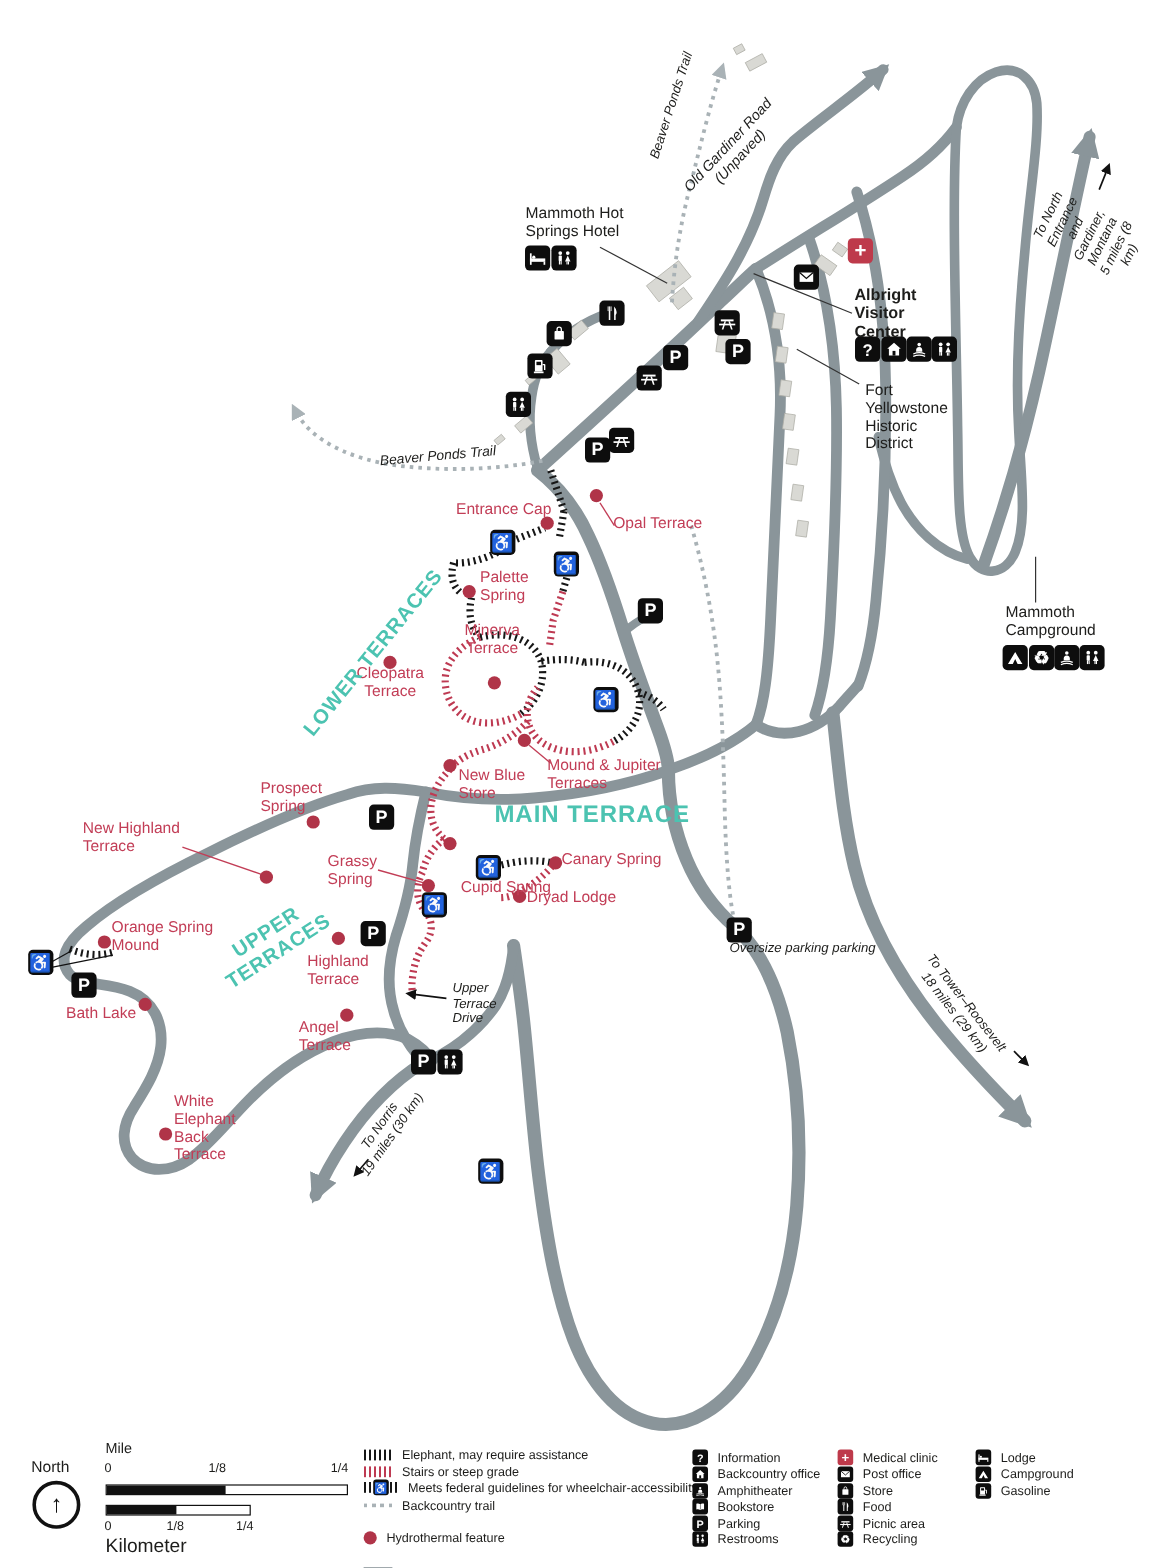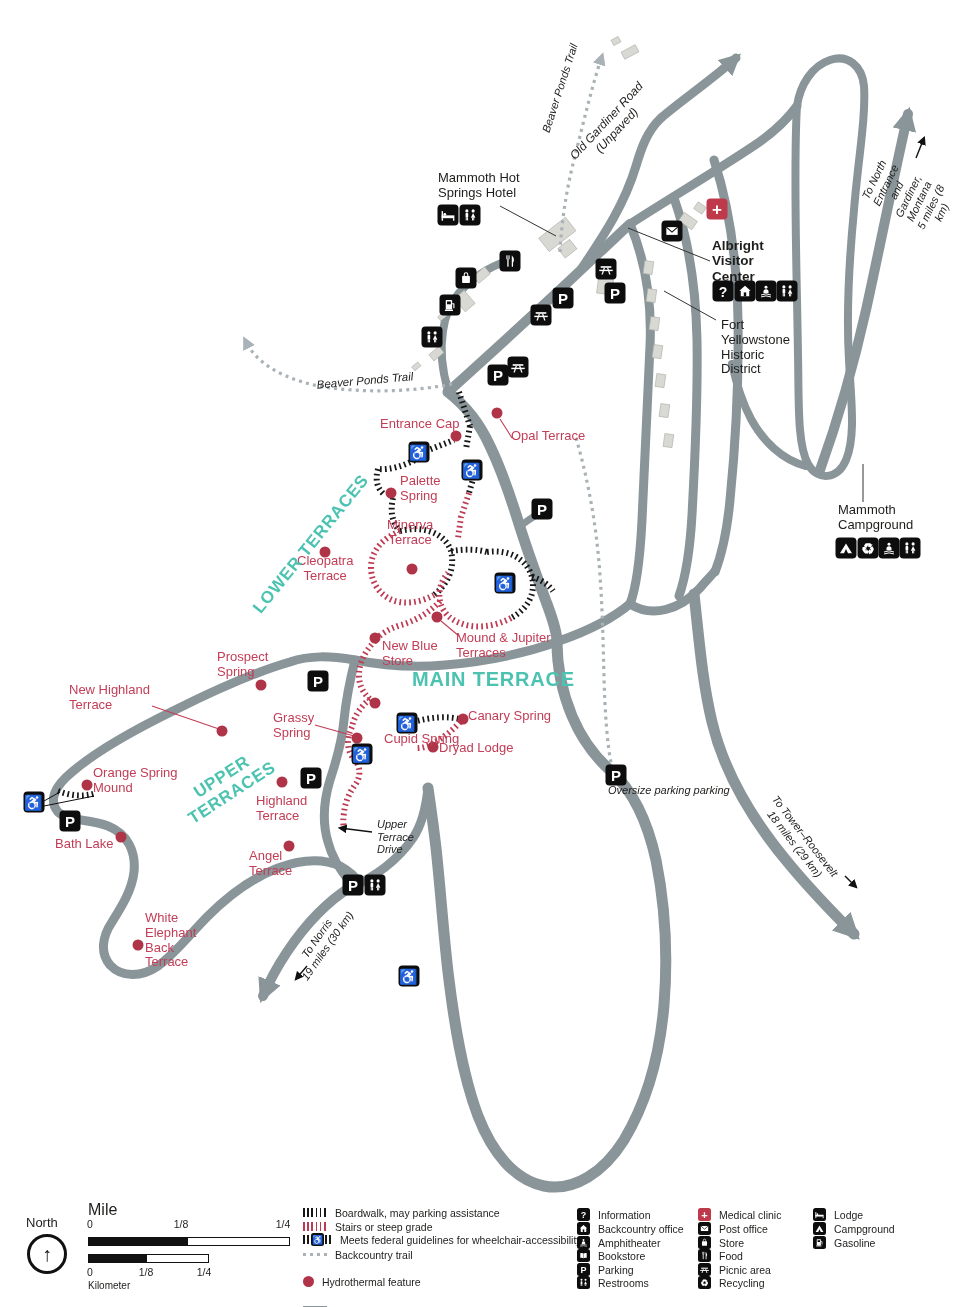--- a/index.html
+++ b/index.html
@@ -473,38 +473,38 @@
   <div class="lbl it sm tc" style="left:322px;top:942px;transform:translate(-50%,-50%) rotate(-55deg)">To Norris
 19 miles (30 km)</div>
   <div class="lbl it sm tc" style="left:800px;top:840px;transform:translate(-50%,-50%) rotate(52deg)">To Tower–Roosevelt
 18 miles (29 km)</div>
 
   <div class="lbl" style="left:26px;top:1216px;font-size:13px">North</div>
   <div class="compass-circle" style="left:27px;top:1234px">
       <span>↑</span>
     </div>
 
-  <div class="lbl" style="left:88px;top:1201px;font-size:16px">Mile</div>
+  <div class="lbl" style="left:88px;top:1201px;font-size:12px">Mile</div>
   <div class="tick" style="left:90px;top:1218px">0</div>
   <div class="tick" style="left:181px;top:1218px">1/8</div>
   <div class="tick" style="left:283px;top:1218px">1/4</div>
   <div class="bar" style="left:88px;top:1237px;width:200px">
       <span class="fill" style="width:99px"></span>
     </div>
   <div class="bar" style="left:88px;top:1254px;width:119px">
       <span class="fill" style="width:58px"></span>
     </div>
   <div class="tick" style="left:90px;top:1266px">0</div>
   <div class="tick" style="left:146px;top:1266px">1/8</div>
   <div class="tick" style="left:204px;top:1266px">1/4</div>
-  <div class="lbl" style="left:88px;top:1280px;font-size:10px">Kilometer</div>
+  <div class="lbl" style="left:88px;top:1280px;font-size:16px">Kilometer</div>
 
   <div class="lg-row" style="left:303px;top:1206px">
     <span class="sw sw-hb"></span>
-    <span class="lg-t">Boardwalk, may parking assistance</span>
+    <span class="lg-t">Elephant, may require assistance</span>
   </div>
   <div class="lg-row" style="left:303px;top:1220px">
     <span class="sw sw-hr"></span>
     <span class="lg-t">Stairs or steep grade</span>
   </div>
   <div class="lg-row" style="left:303px;top:1233px">
     <span class="sw-wcwrap">
       <span class="sw sw-mini"></span>
       <span class="lic">
           <span>♿</span>

